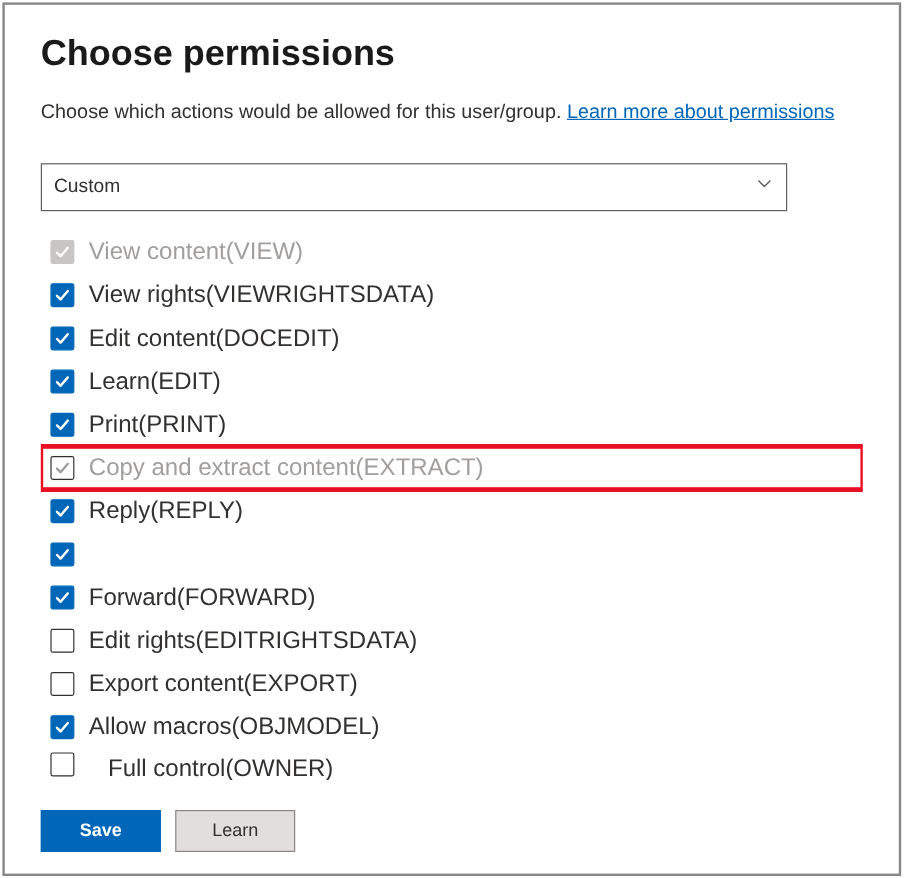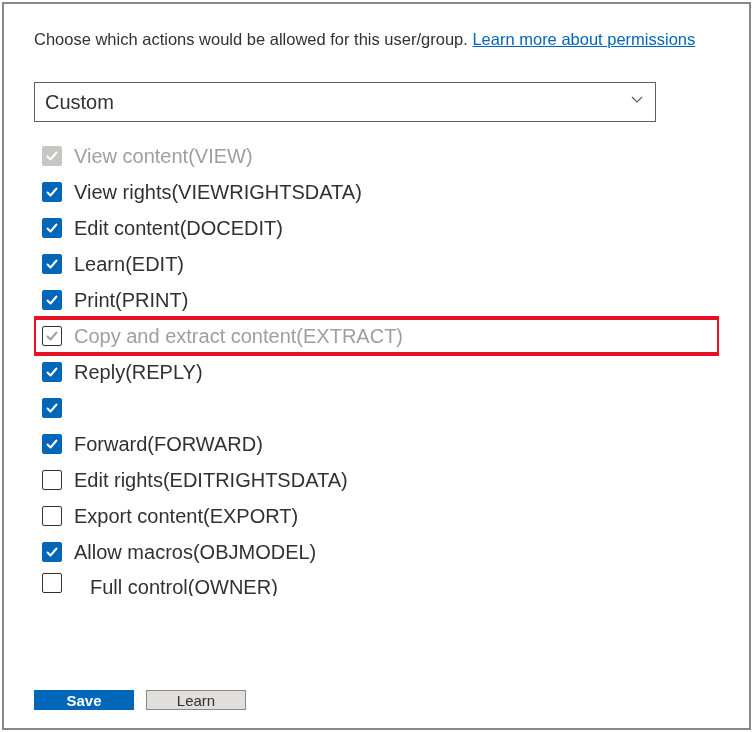--- a/index.html
+++ b/index.html
@@ -41,21 +41,21 @@
       position: relative;
       width: 622px;
       margin-bottom: 12px;
     }
     .select {
       width: 100%;
       height: 40px;
       border: 1px solid #605e5c;
       background: #fff;
       padding: 0 40px 0 10px;
-      font-size: 20px;
+      font-size: 16px;
       color: #323130;
       display: flex;
       align-items: center;
       cursor: pointer;
     }
     .chevron {
       position: absolute;
       right: 12px;
       top: 50%;
       transform: translateY(-50%);
@@ -118,21 +118,21 @@
     }
     .perm-row.cutoff .checkbox {
       margin-top: -3px;
     }
     .footer {
       display: flex;
       gap: 12px;
       padding-top: 16px;
     }
     .btn {
-      height: 20px;
+      height: 35px;
       min-width: 100px;
       padding: 0 20px;
       font-size: 15px;
       border: 1px solid #8a8886;
       background: #e1dfdd;
       color: #323130;
       cursor: pointer;
       font-family: inherit;
     }
     .btn.primary {
@@ -140,20 +140,21 @@
       border-color: #0067b8;
       color: #fff;
       font-weight: 600;
     }
   </style>
 </head>
 <body>
 
 <div class="panel">
 
+  <h1 class="title">Choose permissions</h1>
 
   <p class="description">
     <span>Choose which actions would be allowed for this user/group. </span><a class="link" href="#">Learn more about permissions</a>
   </p>
 
   <div class="select-wrap">
     <div class="select">
       <span>Custom</span>
     </div>
     <span class="chevron">

